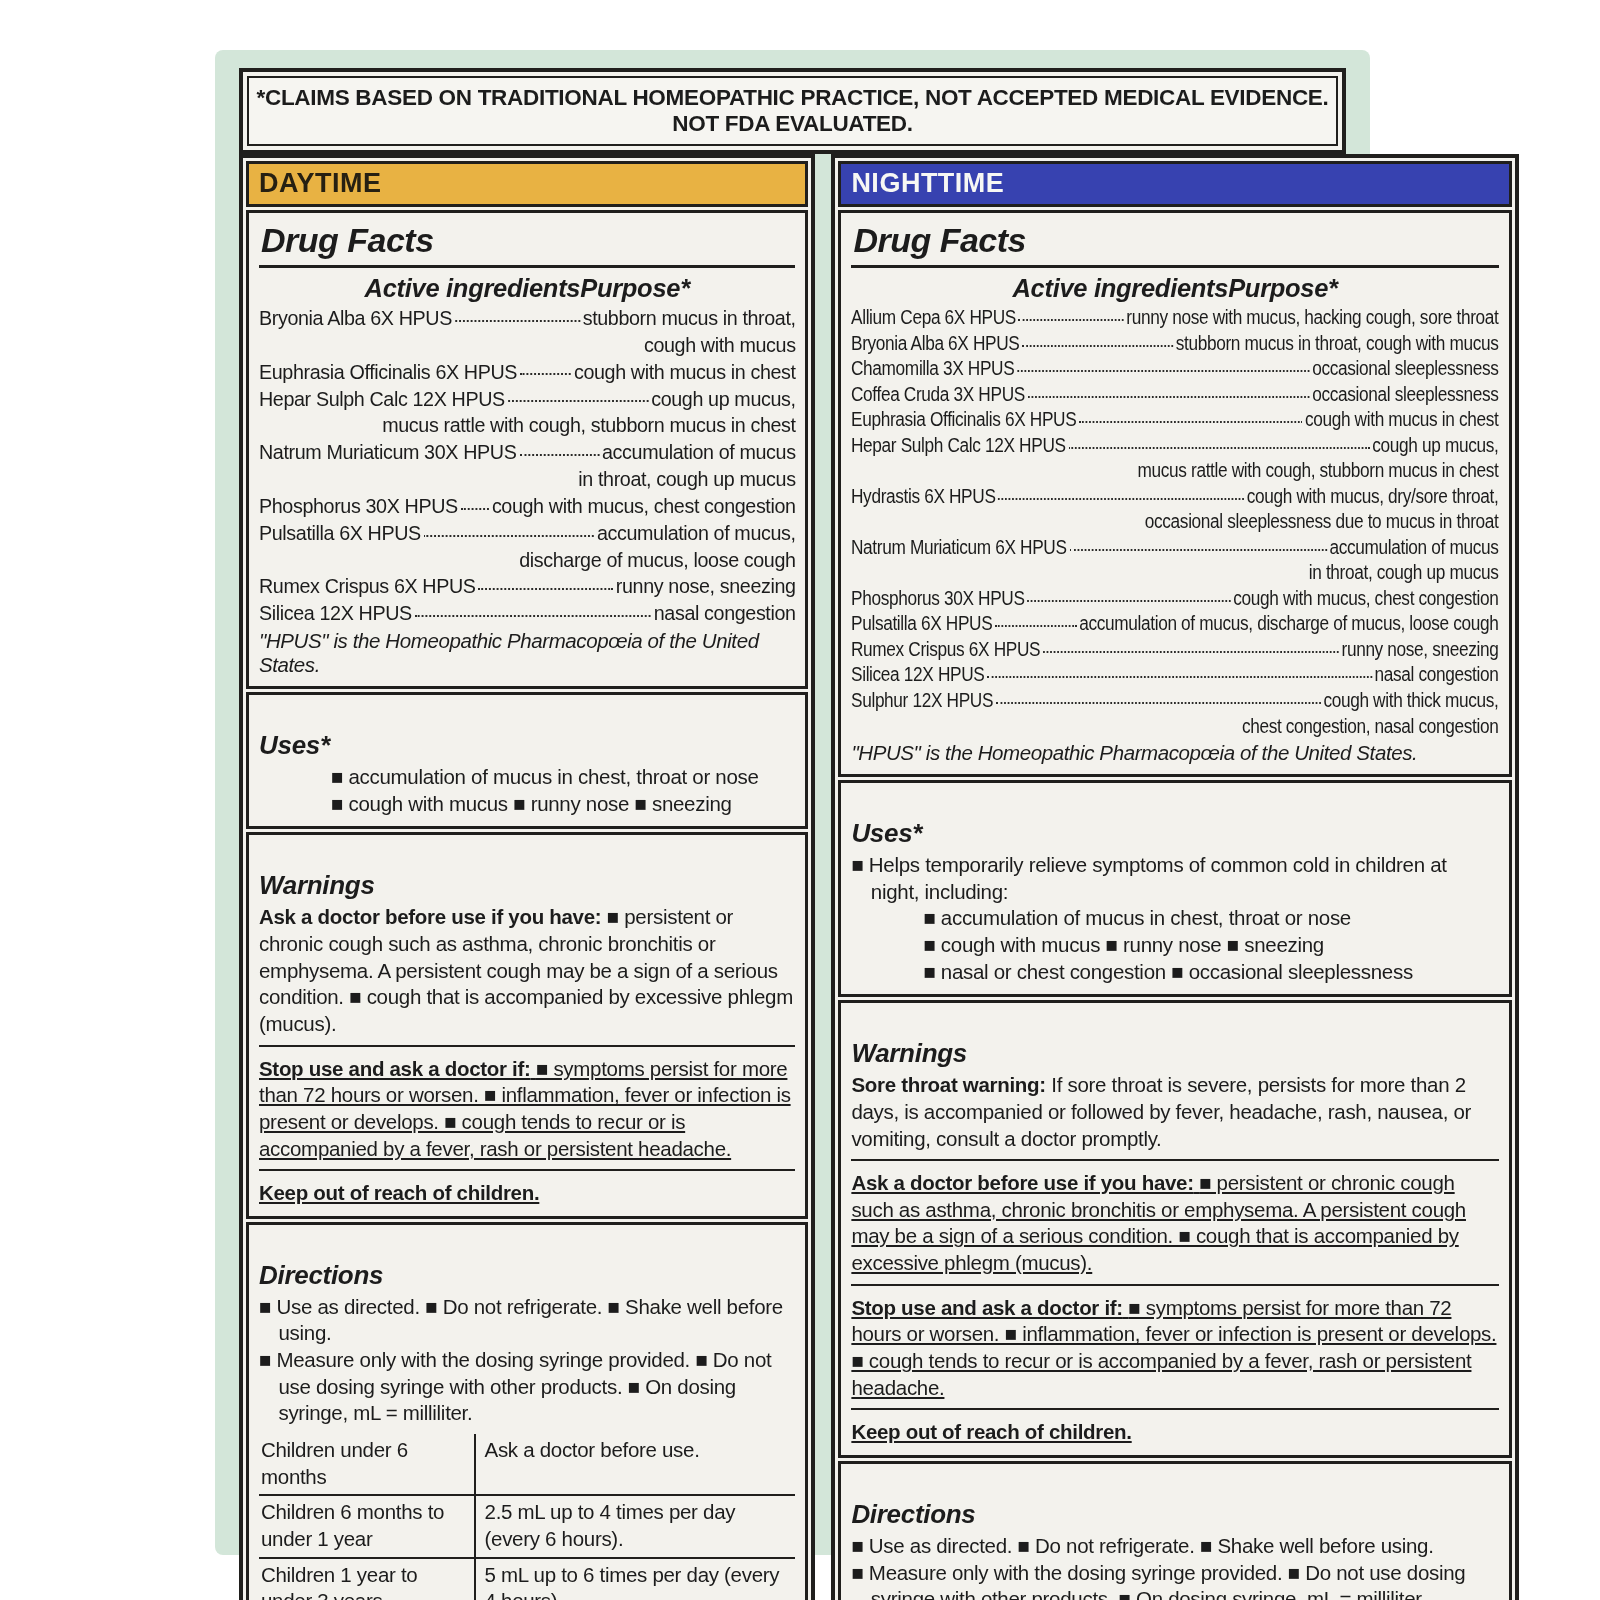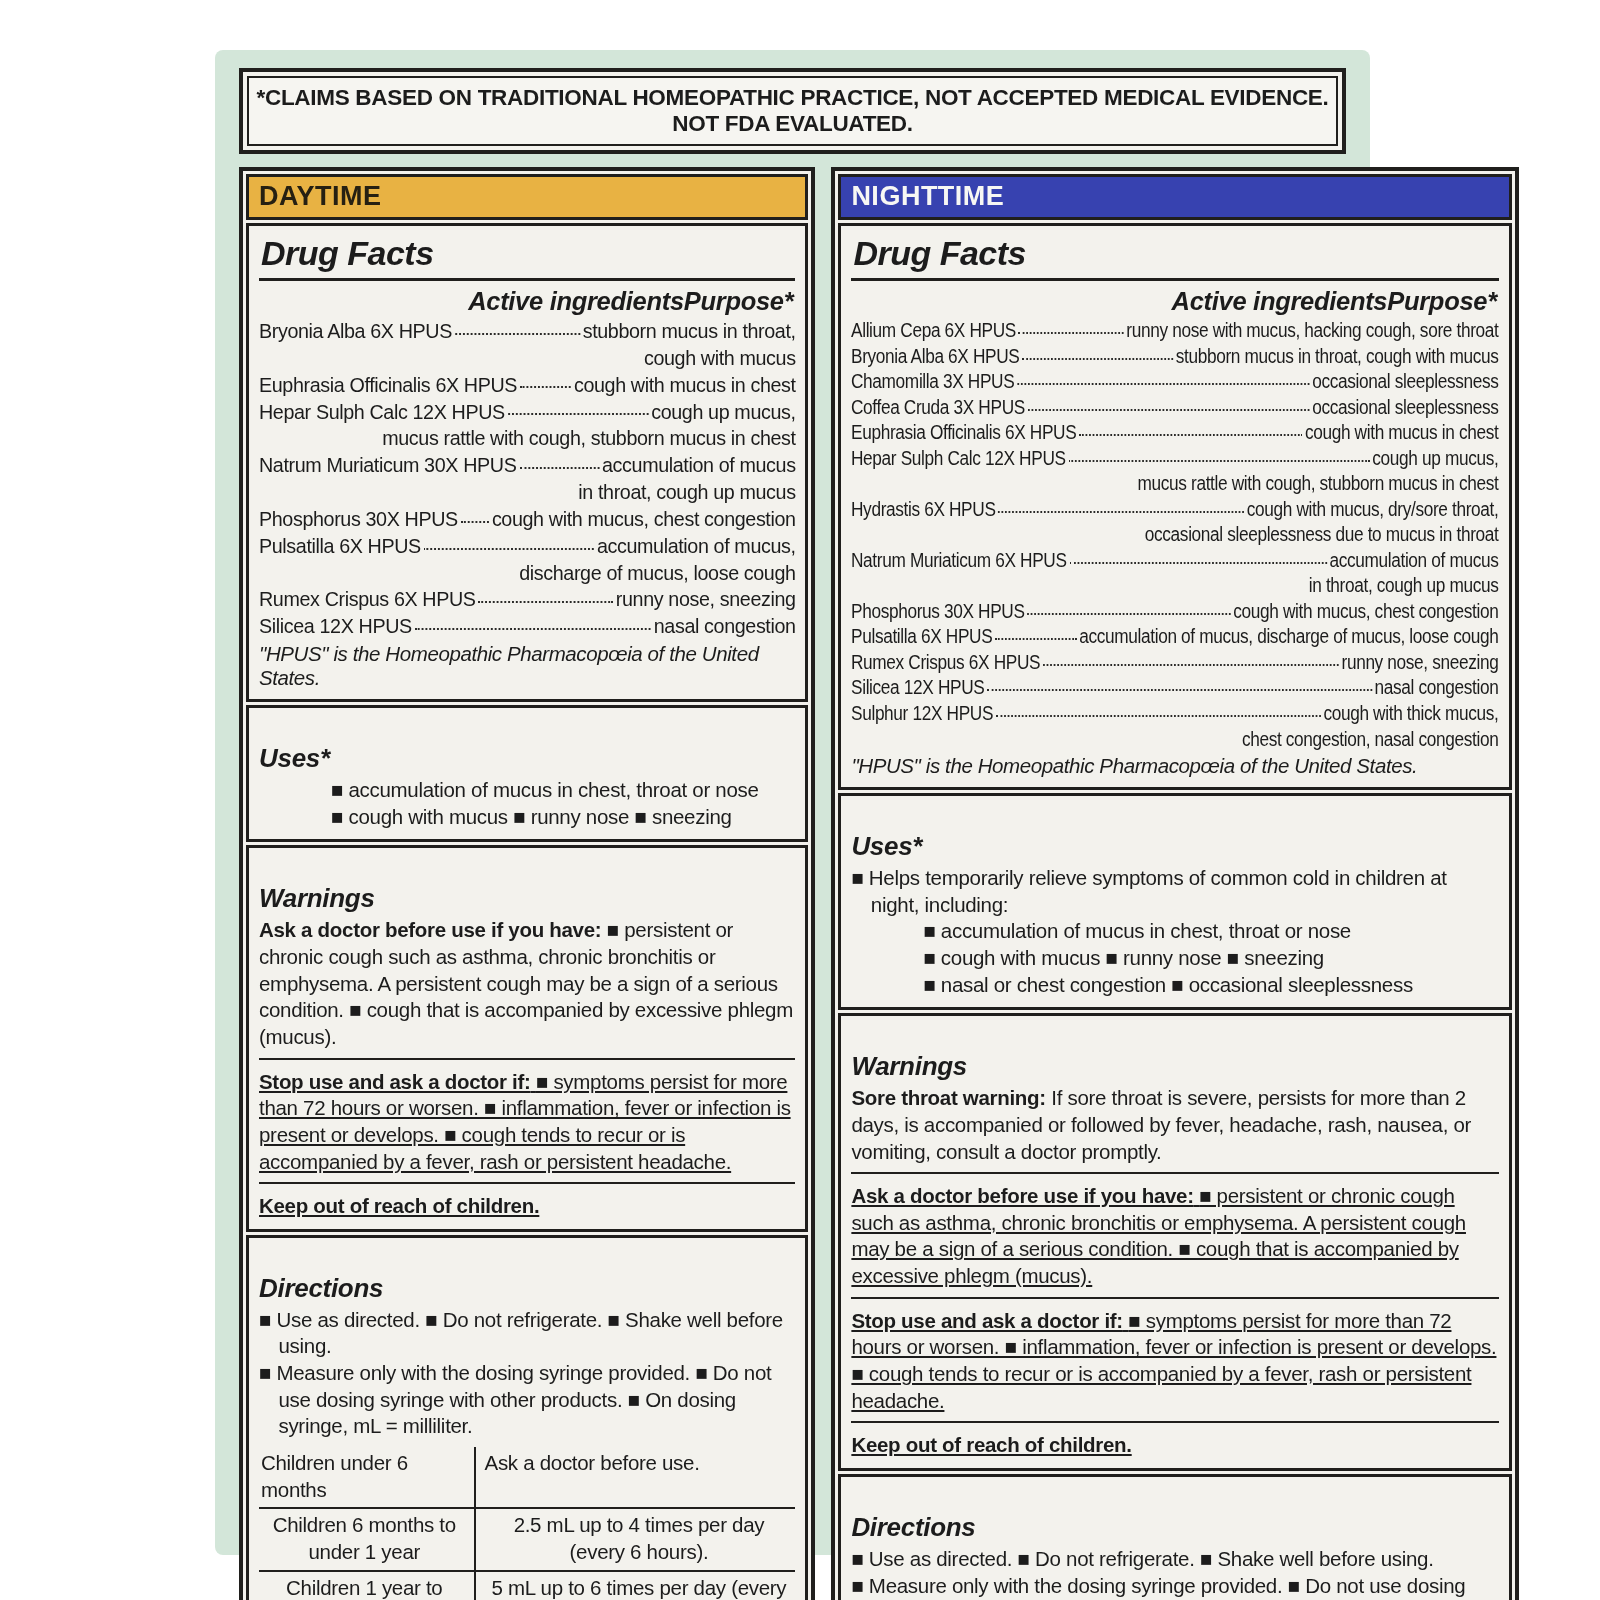--- a/index.html
+++ b/index.html
@@ -3,42 +3,42 @@
 <meta charset="utf-8">
 <style>
   * { margin:0; padding:0; box-sizing:border-box; }
   html,body { width:1600px; height:1600px; background:#ffffff; font-family:"Liberation Sans", sans-serif; color:#1c1c1c; }
   #card {
     position:absolute; left:215px; top:50px; width:1155px; height:1505px;
     background:#d3e6d9; border-radius:8px; padding:18px 24px;
   }
   
   #disclaimer {
-    border:4px solid #201f1d; background:#f3f2ed; padding:4px; margin-bottom:13px;
+    border:4px solid #201f1d; background:#f3f2ed; padding:4px; 
   }
   #disclaimer .inner {
     border:2px solid #201f1d; background:#f6f5f1; text-align:center;
     font-size:22.5px; font-weight:bold; letter-spacing:-0.3px; padding:7px 4px;
   }
   
   #panels { display:flex; gap:16px; align-items:flex-start; }
   .panel {
     flex:1; border:4px solid #201f1d; background:#f3f2ed; padding:3px;
   }
   .sect {
     border:3px solid #201f1d; background:#f3f2ed; padding:7px 10px 9px 10px;
   }
   .sect + .sect { margin-top:3px; }
   .hdr {
     font-size:27px; font-weight:bold; letter-spacing:0.5px; padding:4px 10px 5px 10px;
   }
   .hdr.day { background:#e8b243; color:#262012; }
   .hdr.night { background:#3742b0; color:#f7f7f4; }
   .df-title { font-size:34px; font-weight:bold; font-style:italic; letter-spacing:-0.5px; padding:1px 0 5px 2px; border-bottom:3px solid #201f1d; }
-  .ai-row { display:flex; justify-content:flex-end; align-items:baseline; padding:6px 2px 2px 2px; }
+  .ai-row { display:flex; justify-content:center; align-items:baseline; padding:6px 2px 2px 2px; }
   .ai-row .h { font-size:25.5px; font-weight:bold; font-style:italic; letter-spacing:-0.3px; }
   
   .ings { font-size:20.5px; line-height:1.31; letter-spacing:-0.4px; }
   .condense-d { width:104%; transform:scaleX(0.962); transform-origin:0 0; }
   .condense-n { width:113%; transform:scaleX(0.885); transform-origin:0 0; font-size:19.5px; }
   .ing .row { display:flex; align-items:flex-start; }
   .ing .nm { white-space:nowrap; }
   .ing .lead { flex:1; min-width:8px; border-bottom:2px dotted #2a2a28; margin:0 3px; height:0.82em; }
   .ing .pp { white-space:nowrap; text-align:right; }
   .ing .cont { text-align:right; }
@@ -51,21 +51,21 @@
   .use-main { padding-left:0.95em; text-indent:-0.95em; }
   .use-subs { margin-left:30px; }
   .use-sub { padding-left:0.95em; text-indent:-0.95em;margin-left:42px; }
   
   .warn-p + .warn-p { border-top:2.5px solid #201f1d; margin-top:7px; padding-top:9px;text-decoration:underline; }
   .warn-p b { letter-spacing:-0.3px; }
   
   .dir-line { padding-left:0.95em; text-indent:-0.95em; }
   .dtable { margin-top:7px; }
   .trow { display:flex; }
-  .trow + .trow { border-top:2.5px solid #201f1d;text-align:center; }
+  .trow + .trow { border-top:2.5px solid #201f1d; }
   .tc1 { width:40%; padding:3px 6px 4px 2px; }
   .tc2 { width:60%; border-left:2.5px solid #201f1d; padding:3px 2px 4px 9px; }
   .dir-wrap { position:relative; }
 </style>
 </head>
 <body>
 
 <div id="card">
 
   <div id="disclaimer">

